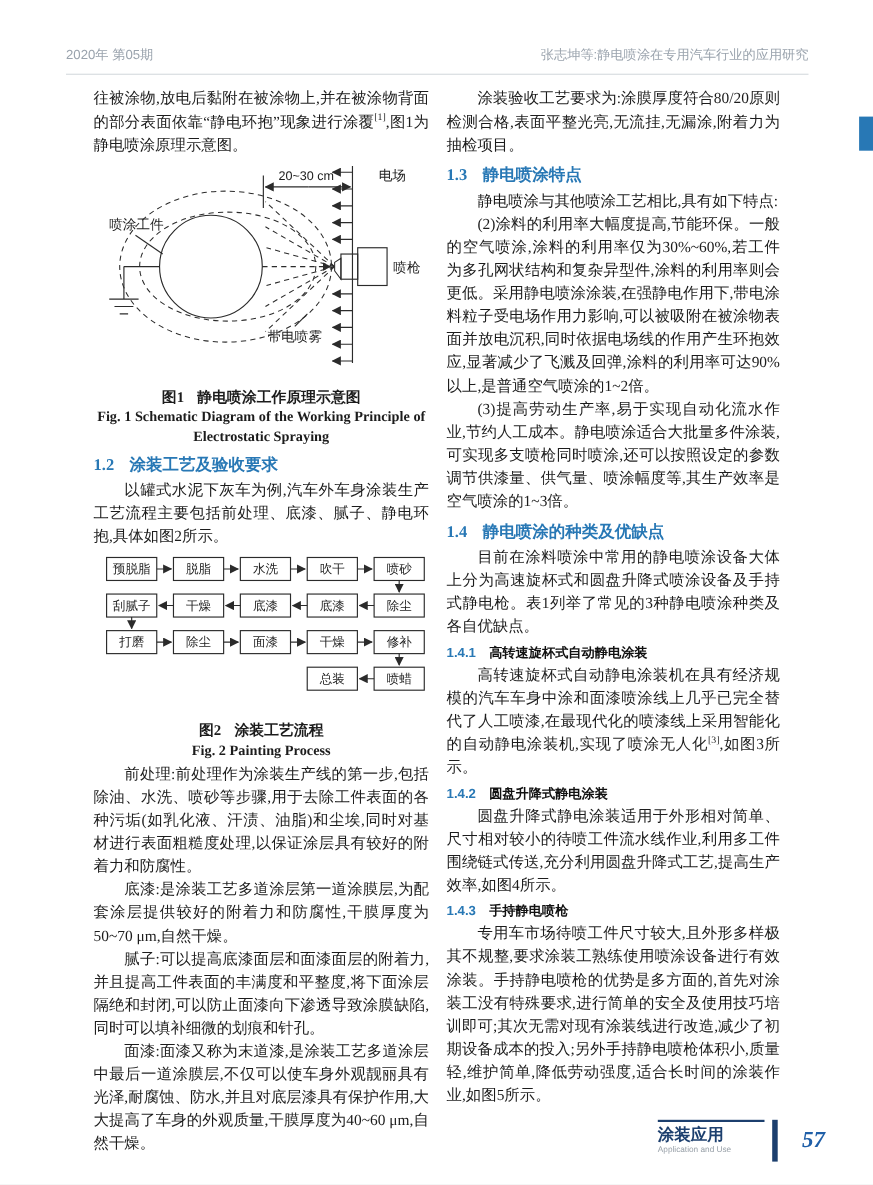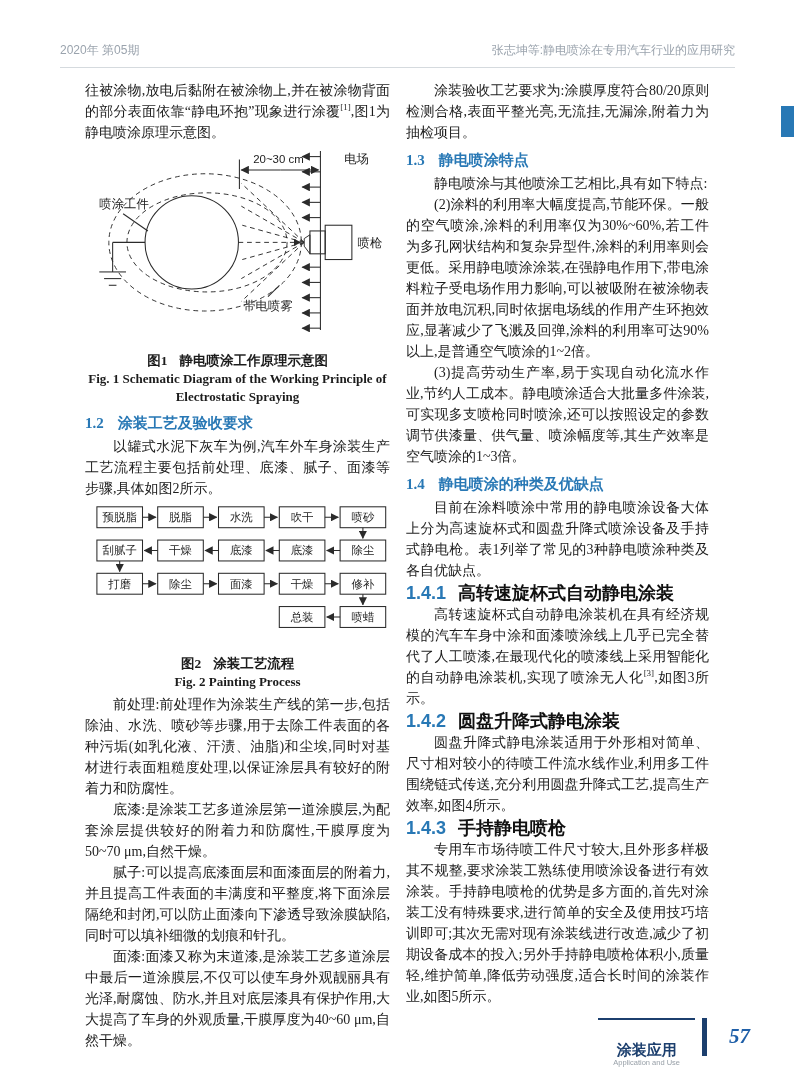--- a/index.html
+++ b/index.html
@@ -15,38 +15,38 @@
   .col{position:absolute;top:80px;font-size:14px;line-height:21px;text-align:justify;}
   .col-left{left:85px;width:305px;}
   .col-right{left:406px;width:303px;}
   .para{margin:0;text-indent:2em;}
   .para.noindent{text-indent:0;}
   sup{font-size:9px;line-height:0;}
   
   .sec-head{margin:7px 0 3px;font-family:"Liberation Sans",sans-serif;font-size:15px;font-weight:bold;
             color:#2878b5;text-indent:0;line-height:20px;}
   .sec-head .sec-num{margin-right:14px;font-family:Liberation Serif, serif;}
-  .sub-head{margin:2px 0 1px;font-family:"Liberation Sans",sans-serif;font-size:18px;line-height:20px;text-indent:0;}
+  .sub-head{margin:2px 0 1px;font-family:"Liberation Sans",sans-serif;font-size:12px;line-height:20px;text-indent:0;}
   .sub-head .sub-num{color:#2878b5;font-weight:bold;margin-right:12px;}
   .sub-head .sub-title{color:#111;font-weight:bold;}
   
   .fig{margin:4px 0 2px;text-align:center;}
   .fig svg{display:block;margin:0 auto;}
   .cap-zh{text-align:center;text-indent:0;font-weight:bold;font-size:13.5px;line-height:19px;margin:18px 0 0;}
   .cap-zh .cap-label{margin-right:12px;}
   .cap-en{text-align:center;text-indent:0;font-weight:bold;font-size:13px;line-height:18px;margin:0;
           font-family:"Liberation Serif",serif;}
   svg line, svg circle, svg ellipse, svg rect, svg path{stroke:#2b2b2b;fill:none;stroke-width:1.1;}
   svg polygon{stroke:#2b2b2b;fill:#ffffff;stroke-width:1;}
   svg .dashed{stroke-dasharray:5 4;stroke-width:1;}
   svg text{fill:#1c1c1c;stroke:none;font-family:"Liberation Sans",sans-serif;}
   svg .arrhead{fill:#2b2b2b;stroke:none;}
   
   .footer{position:absolute;left:598px;top:1018px;width:152px;display:flex;align-items:flex-start;}
-  .footer-text{width:104px;text-align:center;padding-top:22px;border-top:2px solid #1c3f6e;}
+  .footer-text{width:104px;text-align:left;padding-top:4px;border-top:2px solid #1c3f6e;}
   .footer-zh{font-family:"Liberation Sans",sans-serif;font-weight:bold;font-size:15px;color:#1c3f6e;line-height:16px;}
   .footer-en{font-family:"Liberation Sans",sans-serif;font-size:7.5px;color:#98a0a8;line-height:10px;}
   .footer-bar{width:5px;height:38px;background:#1c3f6e;margin:0 6px 0 7px;}
   .footer-num{font-family:"Liberation Serif",serif;font-style:italic;font-weight:bold;font-size:21px;
               color:#1f5fa8;line-height:36px;margin-left:16px;}
 </style>
 </head>
 <body>
 
 <div class="page">
@@ -115,21 +115,21 @@
         <rect x="252" y="82" width="28" height="36" fill="#ffffff"></rect>
         <text x="286" y="105" font-size="13">喷枪</text>
       </svg>
     </div>
     <p class="cap-zh"><span class="cap-label">图1</span><span>静电喷涂工作原理示意图</span></p>
     <p class="cap-en">Fig. 1  Schematic Diagram of the Working Principle of</p>
     <p class="cap-en">Electrostatic Spraying</p>
 
     <p class="sec-head"><span class="sec-num">1.2</span><span>涂装工艺及验收要求</span></p>
 
-    <p class="para">以罐式水泥下灰车为例,汽车外车身涂装生产工艺流程主要包括前处理、底漆、腻子、面漆等步骤,具体如图2所示。</p>
+    <p class="para">以罐式水泥下灰车为例,汽车外车身涂装生产工艺流程主要包括前处理、底漆、腻子、静电环抱,具体如图2所示。</p>
 
     <div class="fig">
       <svg viewBox="0 0 320 140" width="305" height="133">
         <defs>
           <marker id="arr2" viewBox="0 0 10 10" refX="9" refY="5" markerWidth="8" markerHeight="8" orient="auto">
             <path d="M0,0 L10,5 L0,10 z" class="arrhead"></path>
           </marker>
         </defs>
 
         <rect x="12" y="4" width="48" height="22" fill="#fff"></rect>

